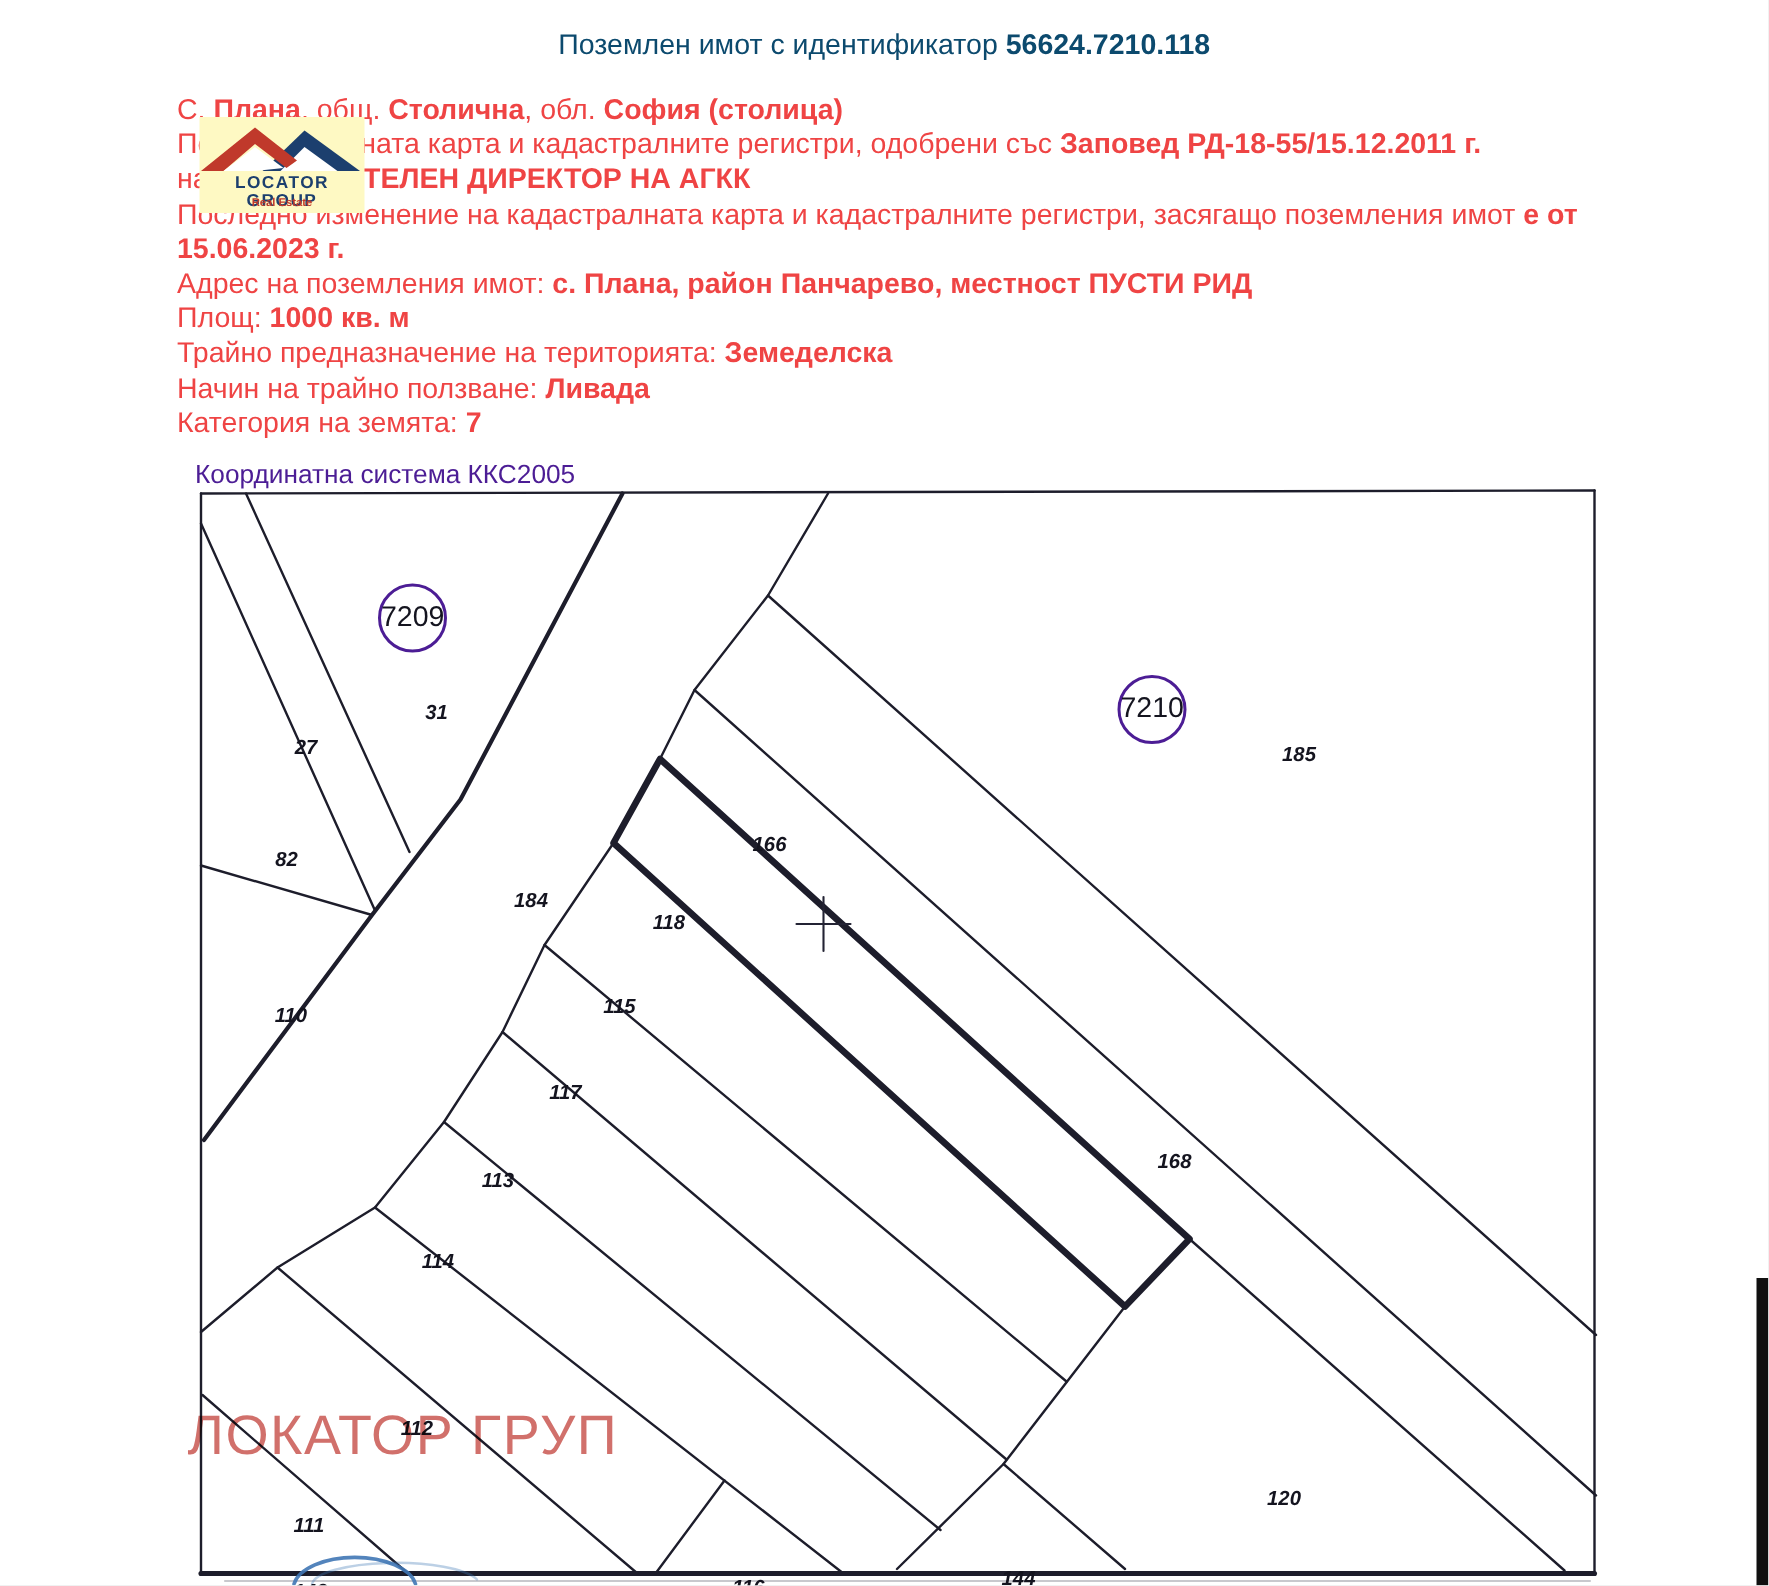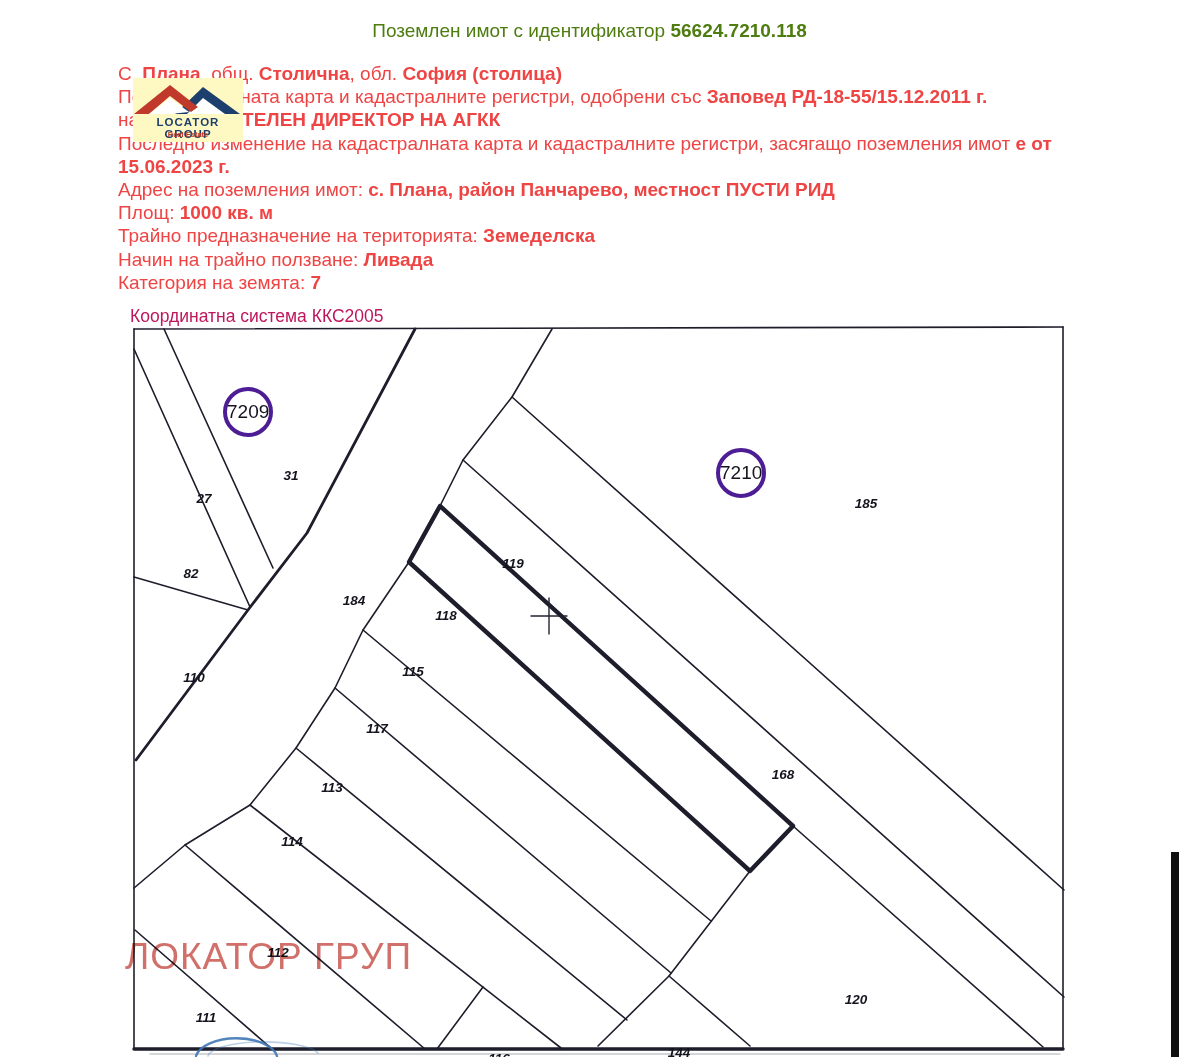--- a/index.html
+++ b/index.html
@@ -3,21 +3,21 @@
 <meta charset="utf-8">
 <style>
   html,body{margin:0;padding:0;background:#e8e8e8;}
   .page{
     position:relative;width:1179px;height:1057px;background:#ffffff;
     font-family:"Liberation Sans",sans-serif;color:#161616;overflow:hidden;
   }
   
   .doc-title{
     position:absolute;top:20px;left:0;width:100%;text-align:center;
-    font-size:19px;color:#4d7c0f;
+    font-size:19px;color:#0c4a6e;
   }
   .doc-title .b{font-weight:bold;}
   .header-lines{
     position:absolute;left:118px;top:62px;width:1000px;
     font-size:19px;line-height:23.2px;color:#ef4444;
   }
   .h-line{white-space:nowrap;}
   .h-line .b{font-weight:bold;}
   
   .logo{
@@ -27,35 +27,35 @@
   .logo-name{
     position:absolute;left:1px;top:38px;width:108px;text-align:center;
     font-size:11.5px;font-weight:bold;letter-spacing:1px;color:#1c3f6e;
   }
   .logo-sub{
     position:absolute;left:1px;top:52px;width:108px;text-align:center;
     font-size:7.5px;font-weight:bold;color:#c0392b;
   }
   
   .coord-label{
-    position:absolute;left:130px;top:306px;font-size:17.5px;color:#be185d;
+    position:absolute;left:130px;top:306px;font-size:17.5px;color:#4c1d95;
   }
   svg.mapsvg{position:absolute;left:0;top:0;z-index:1;}
   .map-overlay{position:absolute;left:0;top:0;width:1179px;height:1057px;z-index:2;pointer-events:none;}
   .plabel{
     position:absolute;transform:translate(-50%,-50%);
     font-size:13.5px;font-weight:bold;font-style:italic;color:#14141f;
     white-space:nowrap;
     margin-top:44px;
   }
   .pcircle{
     position:absolute;transform:translate(-50%,-50%);
-    width:42px;height:42px;border:4px solid #4c1d95;border-radius:50%;
+    width:42px;height:42px;border:2px solid #4c1d95;border-radius:50%;
     font-size:19px;color:#14141f;text-align:center;line-height:42px;
-    font-style:normal;font-weight:normal;background:transparent;
+    font-style:normal;font-weight:normal;background:transparent;margin-left:27px;
   }
   .watermark{
     position:absolute;left:125px;top:936px;z-index:3;
     font-size:37px;font-weight:normal;letter-spacing:1px;
     color:#c7504a;opacity:.82;mix-blend-mode:multiply;white-space:nowrap;
   }
   .scan-edge{
     position:absolute;right:0;top:852px;width:8px;height:205px;background:#101010;z-index:6;
   }
 </style>
@@ -136,21 +136,21 @@
     <path d="M208,1056 A56,15 0 0 1 318,1053" stroke="#4077b5" stroke-width="1.6" opacity="0.35"></path>
   </svg>
 
   <div class="map-overlay" id="map-overlay">
       <div class="plabel" style="left: 291px; top: 431px;">31</div>
       <div class="plabel" style="left: 204px; top: 454px;">27</div>
       <div class="plabel" style="left: 191px; top: 529px;">82</div>
       <div class="plabel" style="left: 194px; top: 633px;">110</div>
       <div class="plabel" style="left: 354px; top: 556px;">184</div>
       <div class="plabel" style="left: 866px; top: 459px;">185</div>
-      <div class="plabel" style="left: 513px; top: 519px;">119</div>
+      <div class="plabel" style="left: 513px; top: 519px;">166</div>
       <div class="plabel" style="left: 446px; top: 571px;">118</div>
       <div class="plabel" style="left: 413px; top: 627px;">115</div>
       <div class="plabel" style="left: 377px; top: 684px;">117</div>
       <div class="plabel" style="left: 332px; top: 743px; text-align: center;">113</div>
       <div class="plabel" style="left: 292px; top: 797px;">114</div>
       <div class="plabel" style="left: 278px; top: 908px;">112</div>
       <div class="plabel" style="left: 206px; top: 973px;">111</div>
       <div class="plabel" style="left: 207px; top: 1017px;">142</div>
       <div class="plabel" style="left: 499px; top: 1014px;">116</div>
       <div class="plabel" style="left: 679px; top: 1008px;">144</div>

